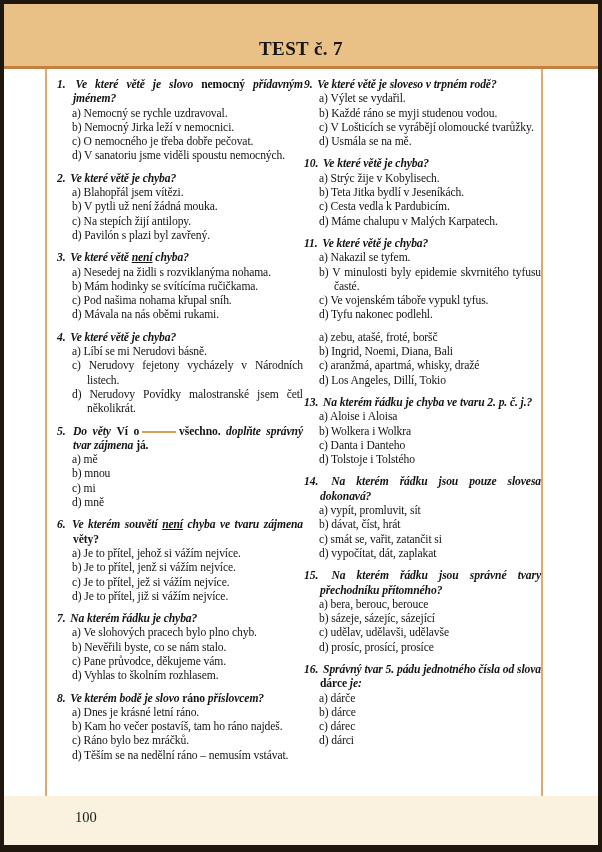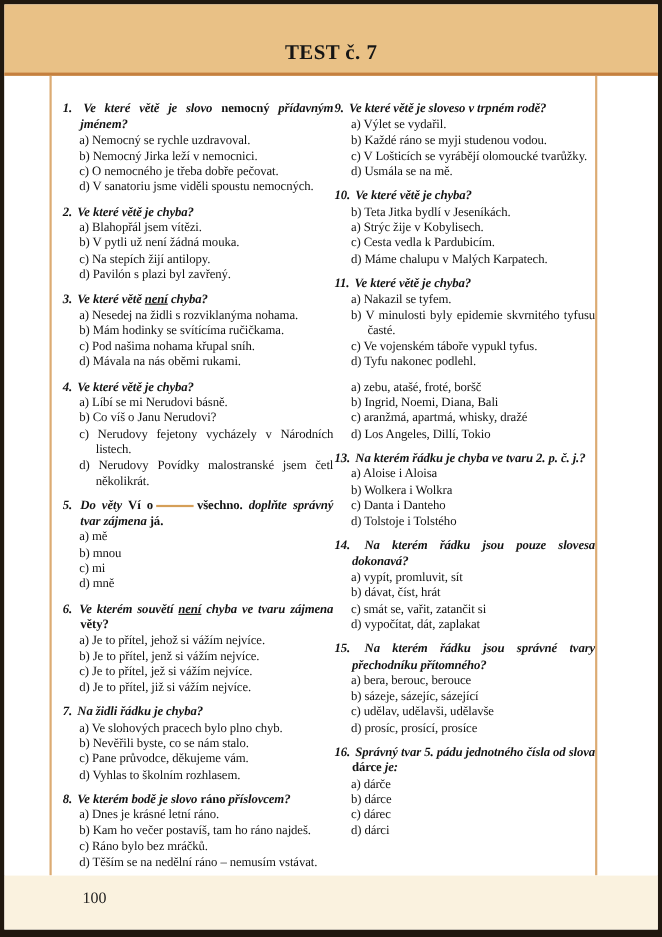--- a/index.html
+++ b/index.html
@@ -51,21 +51,21 @@
   .v-rule-right { left: 537px; }
   .col {
     position: absolute;
     top: 5px;
     font-size: 11.6px;
     line-height: 14.3px;
   }
   .col-left  { left: 53px;  width: 246px; }
   .col-right { left: 300px; width: 237px; }
   .question { margin-top: 8px; }
-  .question:first-child { margin-top: 18px; }
+  .question:first-child { margin-top: 4px; }
   .q-head {
     font-weight: bold;
     font-style: italic;
     text-align: justify;
     padding-left: 16px;
     text-indent: -16px;
     letter-spacing: -0.1px;
   }
   .q-num { padding-right: 2px; }
   .seg-bi  { }
@@ -127,40 +127,39 @@
         <div class="question">
           <div class="q-head"><span class="q-num">3. </span><span class="seg-bi">Ve které větě </span><span class="seg-biu">není</span><span class="seg-bi"> chyba?</span></div>
           <div class="option"><span class="opt-label">a) </span><span class="opt-text">Nesedej na židli s rozviklanýma nohama.</span></div>
           <div class="option"><span class="opt-label">b) </span><span class="opt-text">Mám hodinky se svítícíma ručičkama.</span></div>
           <div class="option"><span class="opt-label">c) </span><span class="opt-text">Pod našima nohama křupal sníh.</span></div>
           <div class="option"><span class="opt-label">d) </span><span class="opt-text">Mávala na nás oběmi rukami.</span></div>
         </div>
         <div class="question">
           <div class="q-head"><span class="q-num">4. </span><span class="seg-bi">Ve které větě je chyba?</span></div>
           <div class="option"><span class="opt-label">a) </span><span class="opt-text">Líbí se mi Nerudovi básně.</span></div>
-          <div class="option"><span class="opt-label">b) </span><span class="opt-text">Co víš o Janu Nerudovi?</span></div>
           <div class="option"><span class="opt-label">c) </span><span class="opt-text">Nerudovy fejetony vycházely v Národních listech.</span></div>
           <div class="option"><span class="opt-label">d) </span><span class="opt-text">Nerudovy Povídky malostranské jsem četl několikrát.</span></div>
         </div>
         <div class="question">
           <div class="q-head"><span class="q-num">5. </span><span class="seg-bi">Do věty </span><span class="seg-b">Ví o</span><span class="blank"></span><span class="seg-b">všechno. </span><span class="seg-bi">doplňte správný tvar zájmena </span><span class="seg-b">já.</span></div>
           <div class="option"><span class="opt-label">a) </span><span class="opt-text">mě</span></div>
           <div class="option"><span class="opt-label">b) </span><span class="opt-text">mnou</span></div>
           <div class="option"><span class="opt-label">c) </span><span class="opt-text">mi</span></div>
           <div class="option"><span class="opt-label">d) </span><span class="opt-text">mně</span></div>
         </div>
         <div class="question">
           <div class="q-head"><span class="q-num">6. </span><span class="seg-bi">Ve kterém souvětí </span><span class="seg-biu">není</span><span class="seg-bi"> chyba ve tvaru zájmena </span><span class="seg-b">věty?</span></div>
           <div class="option"><span class="opt-label">a) </span><span class="opt-text">Je to přítel, jehož si vážím nejvíce.</span></div>
           <div class="option"><span class="opt-label">b) </span><span class="opt-text">Je to přítel, jenž si vážím nejvíce.</span></div>
           <div class="option"><span class="opt-label">c) </span><span class="opt-text">Je to přítel, jež si vážím nejvíce.</span></div>
           <div class="option"><span class="opt-label">d) </span><span class="opt-text">Je to přítel, již si vážím nejvíce.</span></div>
         </div>
         <div class="question">
-          <div class="q-head"><span class="q-num">7. </span><span class="seg-bi">Na židli řádku je chyba?</span></div>
+          <div class="q-head"><span class="q-num">7. </span><span class="seg-bi">Na kterém řádku je chyba?</span></div>
           <div class="option"><span class="opt-label">a) </span><span class="opt-text">Ve slohových pracech bylo plno chyb.</span></div>
           <div class="option"><span class="opt-label">b) </span><span class="opt-text">Nevěřili byste, co se nám stalo.</span></div>
           <div class="option"><span class="opt-label">c) </span><span class="opt-text">Pane průvodce, děkujeme vám.</span></div>
           <div class="option"><span class="opt-label">d) </span><span class="opt-text">Vyhlas to školním rozhlasem.</span></div>
         </div>
         <div class="question">
           <div class="q-head"><span class="q-num">8. </span><span class="seg-bi">Ve kterém bodě je slovo </span><span class="seg-b">ráno</span><span class="seg-bi"> příslovcem?</span></div>
           <div class="option"><span class="opt-label">a) </span><span class="opt-text">Dnes je krásné letní ráno.</span></div>
           <div class="option"><span class="opt-label">b) </span><span class="opt-text">Kam ho večer postavíš, tam ho ráno najdeš.</span></div>
           <div class="option"><span class="opt-label">c) </span><span class="opt-text">Ráno bylo bez mráčků.</span></div>
@@ -170,22 +169,22 @@
     <div class="col col-right">
         <div class="question">
           <div class="q-head"><span class="q-num">9. </span><span class="seg-bi">Ve které větě je sloveso v trpném rodě?</span></div>
           <div class="option"><span class="opt-label">a) </span><span class="opt-text">Výlet se vydařil.</span></div>
           <div class="option"><span class="opt-label">b) </span><span class="opt-text">Každé ráno se myji studenou vodou.</span></div>
           <div class="option"><span class="opt-label">c) </span><span class="opt-text">V Lošticích se vyrábějí olomoucké tvarůžky.</span></div>
           <div class="option"><span class="opt-label">d) </span><span class="opt-text">Usmála se na mě.</span></div>
         </div>
         <div class="question">
           <div class="q-head"><span class="q-num">10. </span><span class="seg-bi">Ve které větě je chyba?</span></div>
+          <div class="option"><span class="opt-label">a) </span><span class="opt-text">Strýc žije v Kobylisech.</span></div>
           <div class="option"><span class="opt-label">b) </span><span class="opt-text">Teta Jitka bydlí v Jeseníkách.</span></div>
-          <div class="option"><span class="opt-label">a) </span><span class="opt-text">Strýc žije v Kobylisech.</span></div>
           <div class="option"><span class="opt-label">c) </span><span class="opt-text">Cesta vedla k Pardubicím.</span></div>
           <div class="option"><span class="opt-label">d) </span><span class="opt-text">Máme chalupu v Malých Karpatech.</span></div>
         </div>
         <div class="question">
           <div class="q-head"><span class="q-num">11. </span><span class="seg-bi">Ve které větě je chyba?</span></div>
           <div class="option"><span class="opt-label">a) </span><span class="opt-text">Nakazil se tyfem.</span></div>
           <div class="option"><span class="opt-label">b) </span><span class="opt-text">V minulosti byly epidemie skvrnitého tyfusu časté.</span></div>
           <div class="option"><span class="opt-label">c) </span><span class="opt-text">Ve vojenském táboře vypukl tyfus.</span></div>
           <div class="option"><span class="opt-label">d) </span><span class="opt-text">Tyfu nakonec podlehl.</span></div>
         </div>

